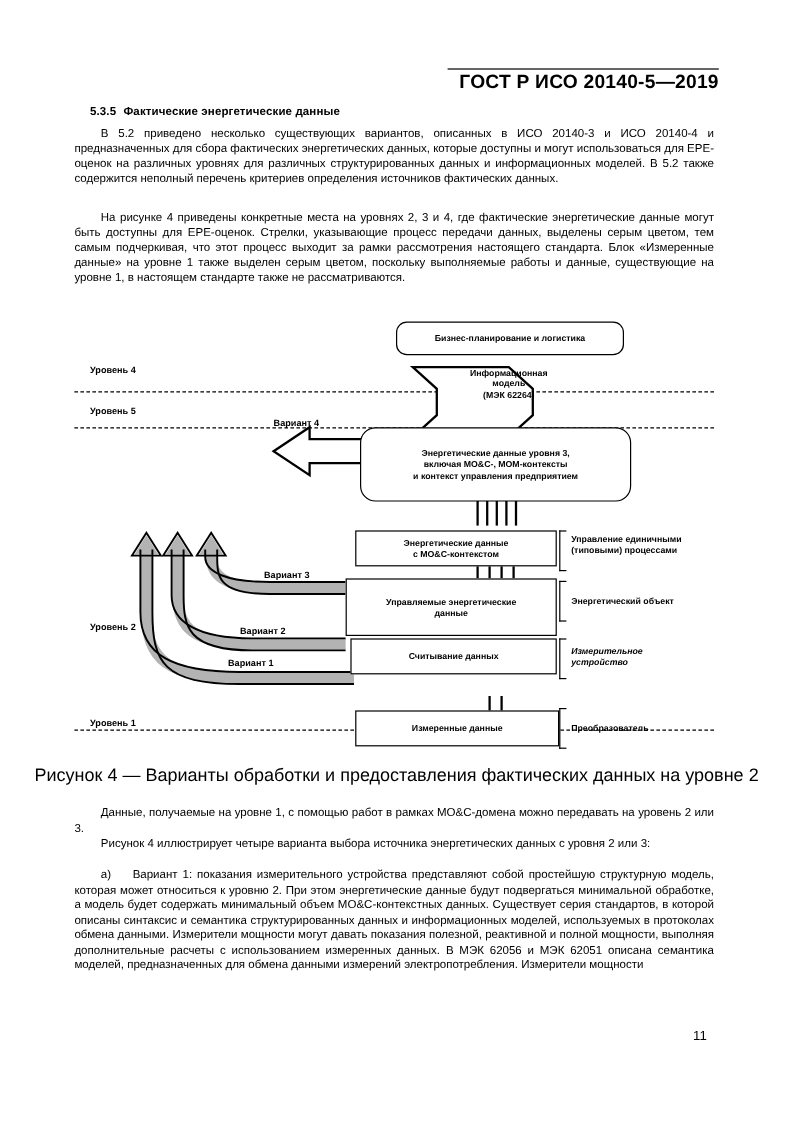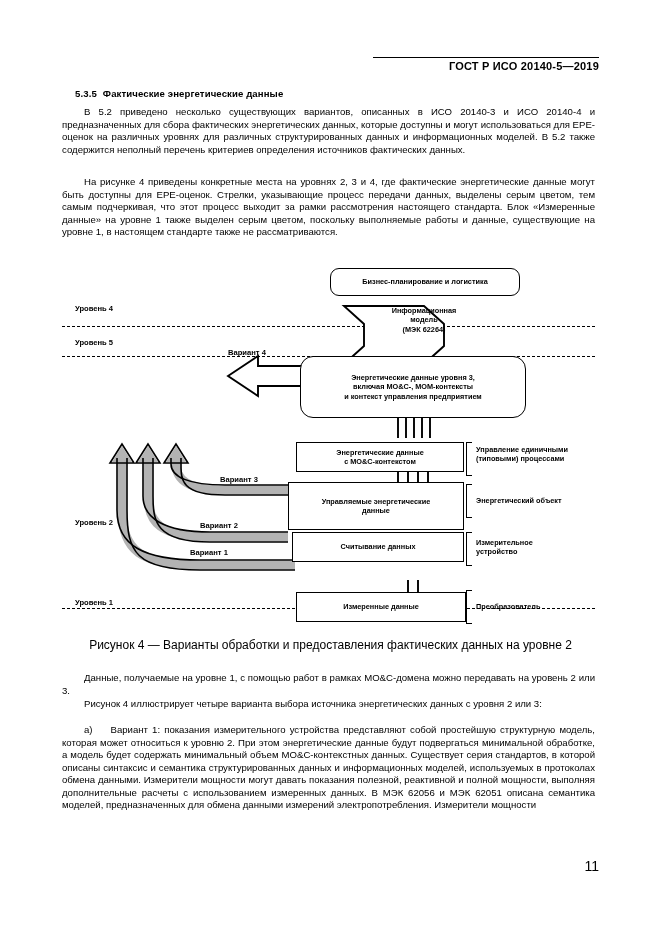--- a/index.html
+++ b/index.html
@@ -8,21 +8,21 @@
     font-family:"Liberation Sans", sans-serif;
     color:#000;
     position:relative;
     overflow:hidden;
   }
   .page{position:relative;width:661px;height:935px;}
 
   
   .hdr{
     position:absolute;top:60px;right:62px;
-    font-size:11px;font-weight:bold;letter-spacing:.2px;
+    font-size:16px;font-weight:bold;letter-spacing:.2px;
     white-space:nowrap;
     padding-left:22px;
   }
   .hdr-rule{
     position:absolute;top:57px;right:62px;width:226px;height:1.4px;background:#000;
   }
 
   
   .clause{
     position:absolute;left:75px;top:88px;width:520px;
@@ -38,25 +38,25 @@
   .para.p1{top:106px;}
   .para.p2{top:176px;}
   .para.p3{top:672px;}
   .para.p4{top:698px;}
   .para.p5{top:724px;}
   .ind{display:inline-block;width:22px;}
   .ind2{display:inline-block;width:18px;}
 
   .caption{
     position:absolute;left:0;top:638px;width:661px;
-    text-align:center;font-size:12px;
+    text-align:center;font-size:15px;
   }
 
   .pageno{
-    position:absolute;right:62px;top:858px;font-size:14px;
+    position:absolute;right:72px;top:858px;font-size:11px;
   }
 
   
   .fig{position:absolute;left:0px;top:260px;width:661px;height:375px;}
 
   .lvl{position:absolute;font-size:7.6px;font-weight:bold;white-space:nowrap;}
   .dash{
     position:absolute;height:0;border-top:1.6px dashed #000;
   }
 
@@ -193,21 +193,21 @@
     <div class="lvl" style="left:190px;top:288px;">Вариант 1</div>
 
     <div class="brk" style="left:466px;top:182px;width:6px;height:34px;"></div>
     <div class="vtxt" style="left:476px;top:185px;">Управление единичными
 (типовыми) процессами</div>
 
     <div class="brk" style="left:466px;top:224px;width:6px;height:34px;"></div>
     <div class="vtxt" style="left:476px;top:236px;">Энергетический объект</div>
 
     <div class="brk" style="left:466px;top:272px;width:6px;height:34px;"></div>
-    <div class="vtxt" style="left:476px;top:278px;">Измерительное
+    <div class="vtxt" style="left:476px;top:278px;font-style:italic;">Измерительное
 устройство</div>
 
     <div class="brk" style="left:466px;top:330px;width:6px;height:34px;"></div>
     <div class="vtxt" style="left:476px;top:342px;">Преобразователь</div>
 
   </div>
 
   <div class="caption">Рисунок 4 — Варианты обработки и предоставления фактических данных на уровне 2</div>
 
   <div class="para p3"><span class="ind"></span><span>Данные, получаемые на уровне 1, с помощью работ в рамках MO&amp;C-домена можно передавать на уровень 2 или 3.</span></div>

